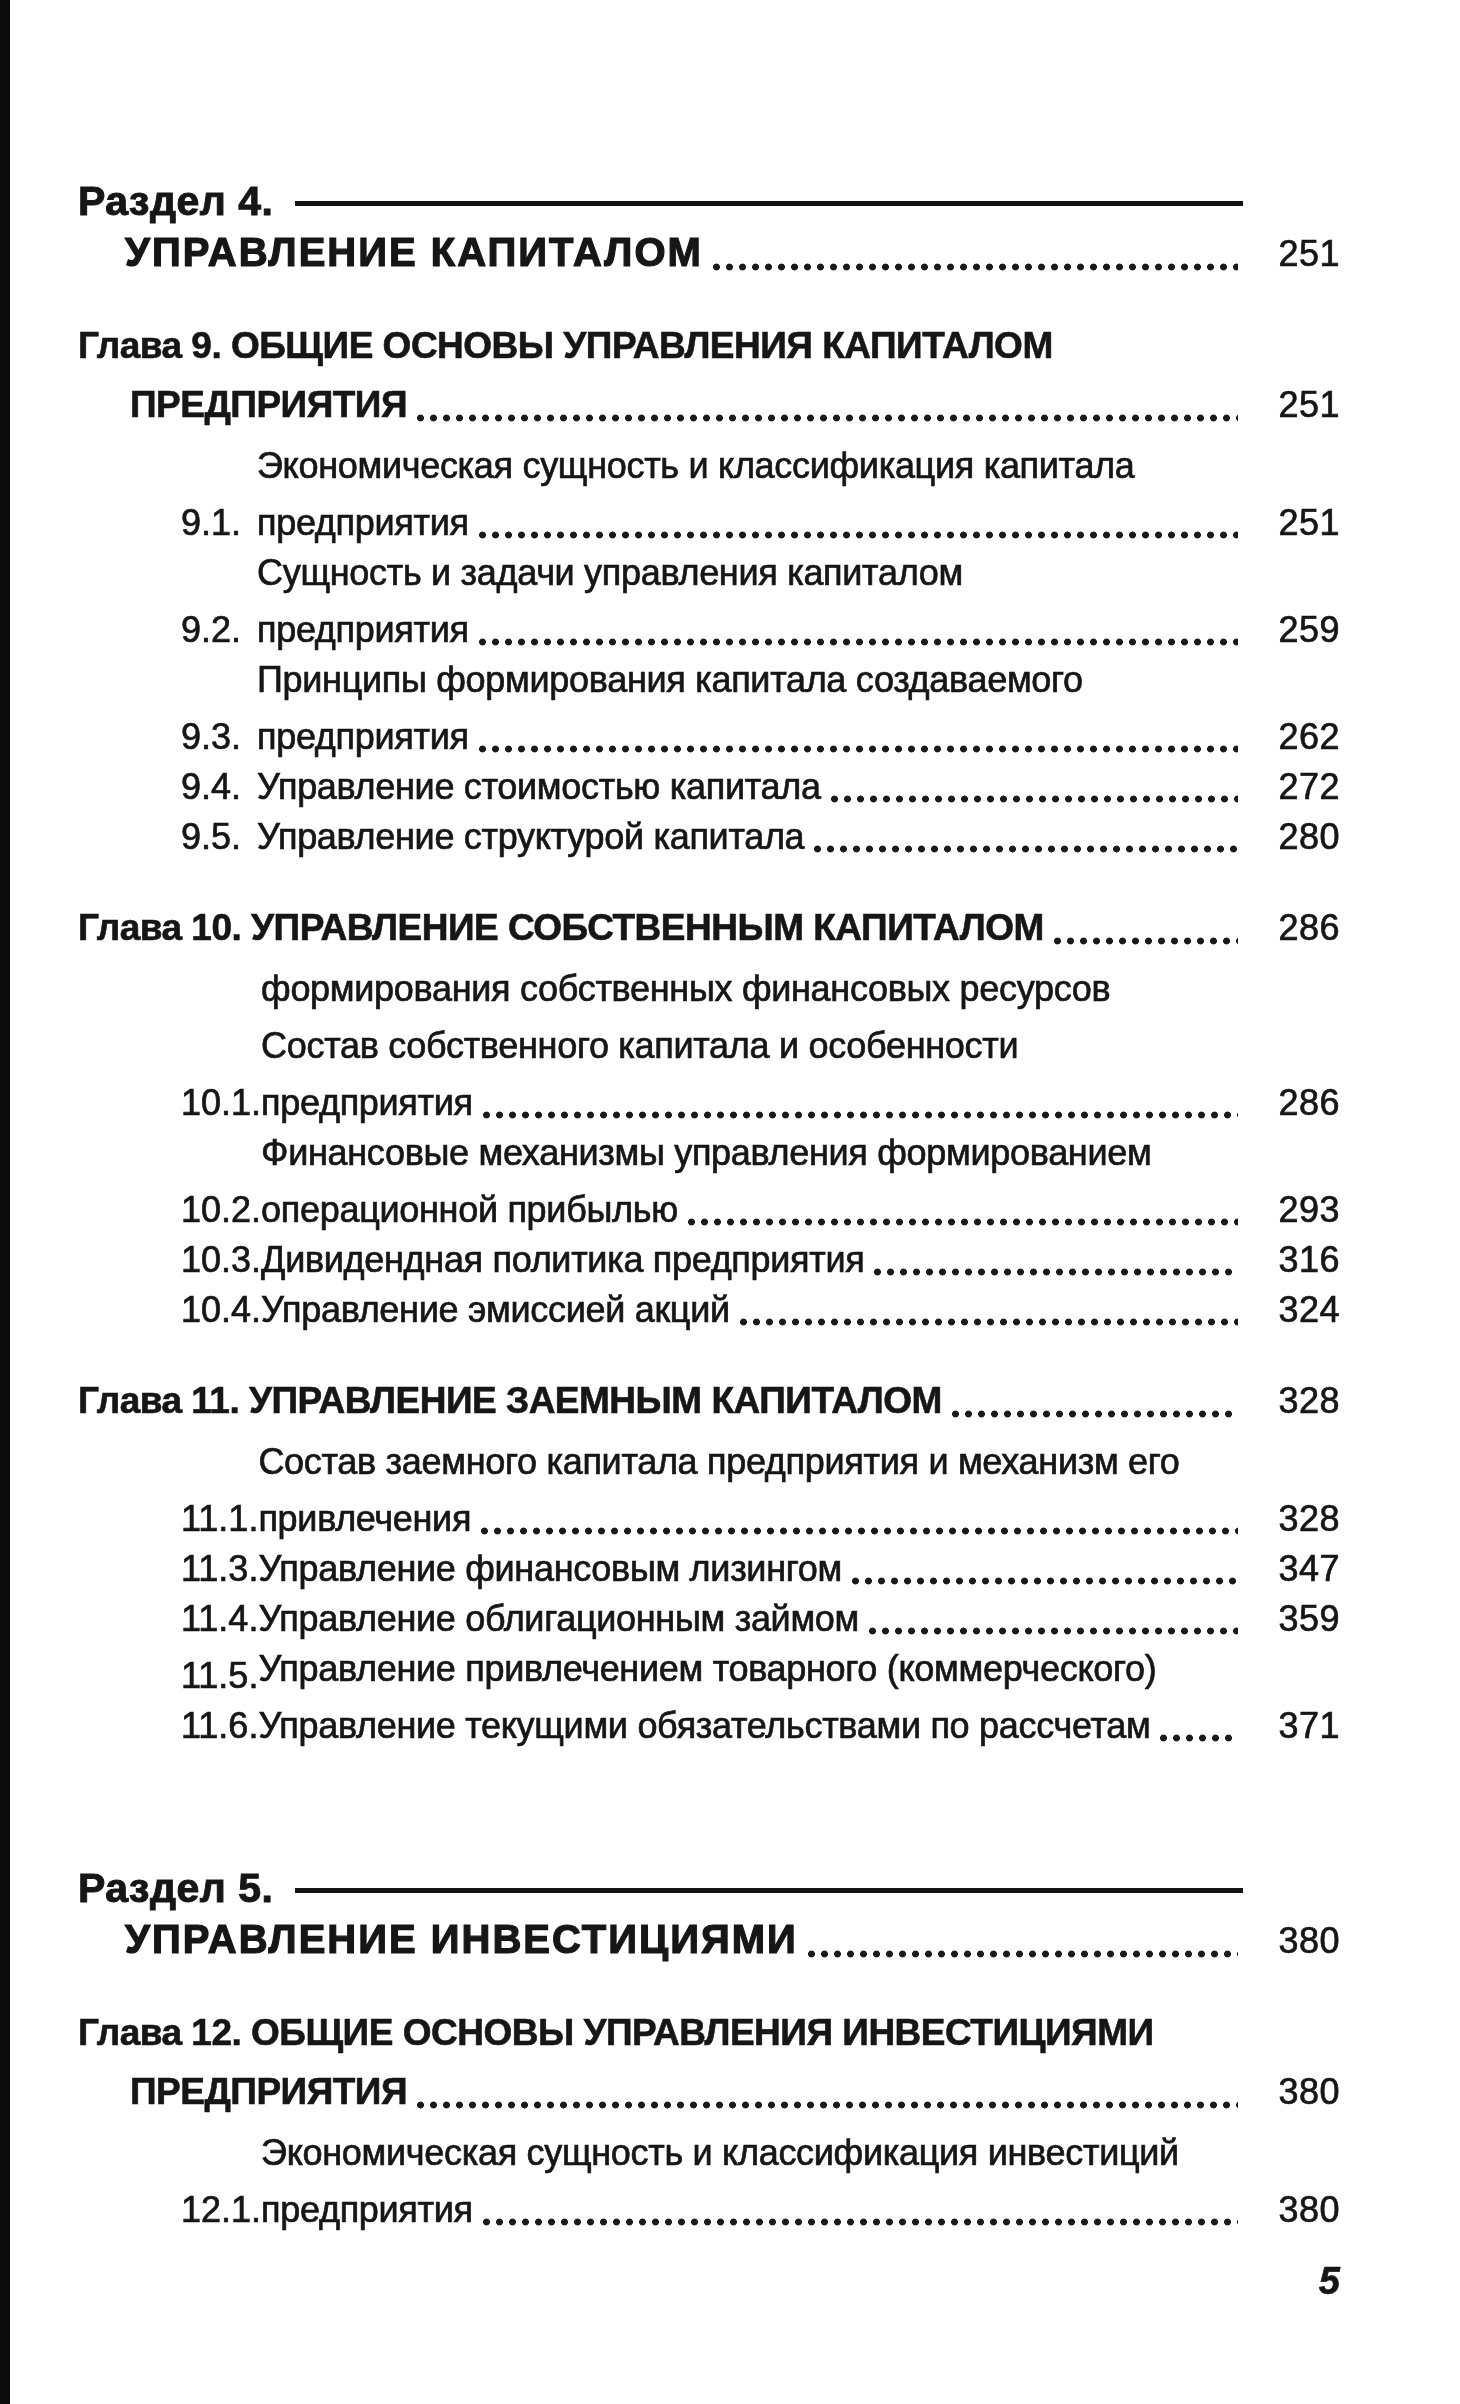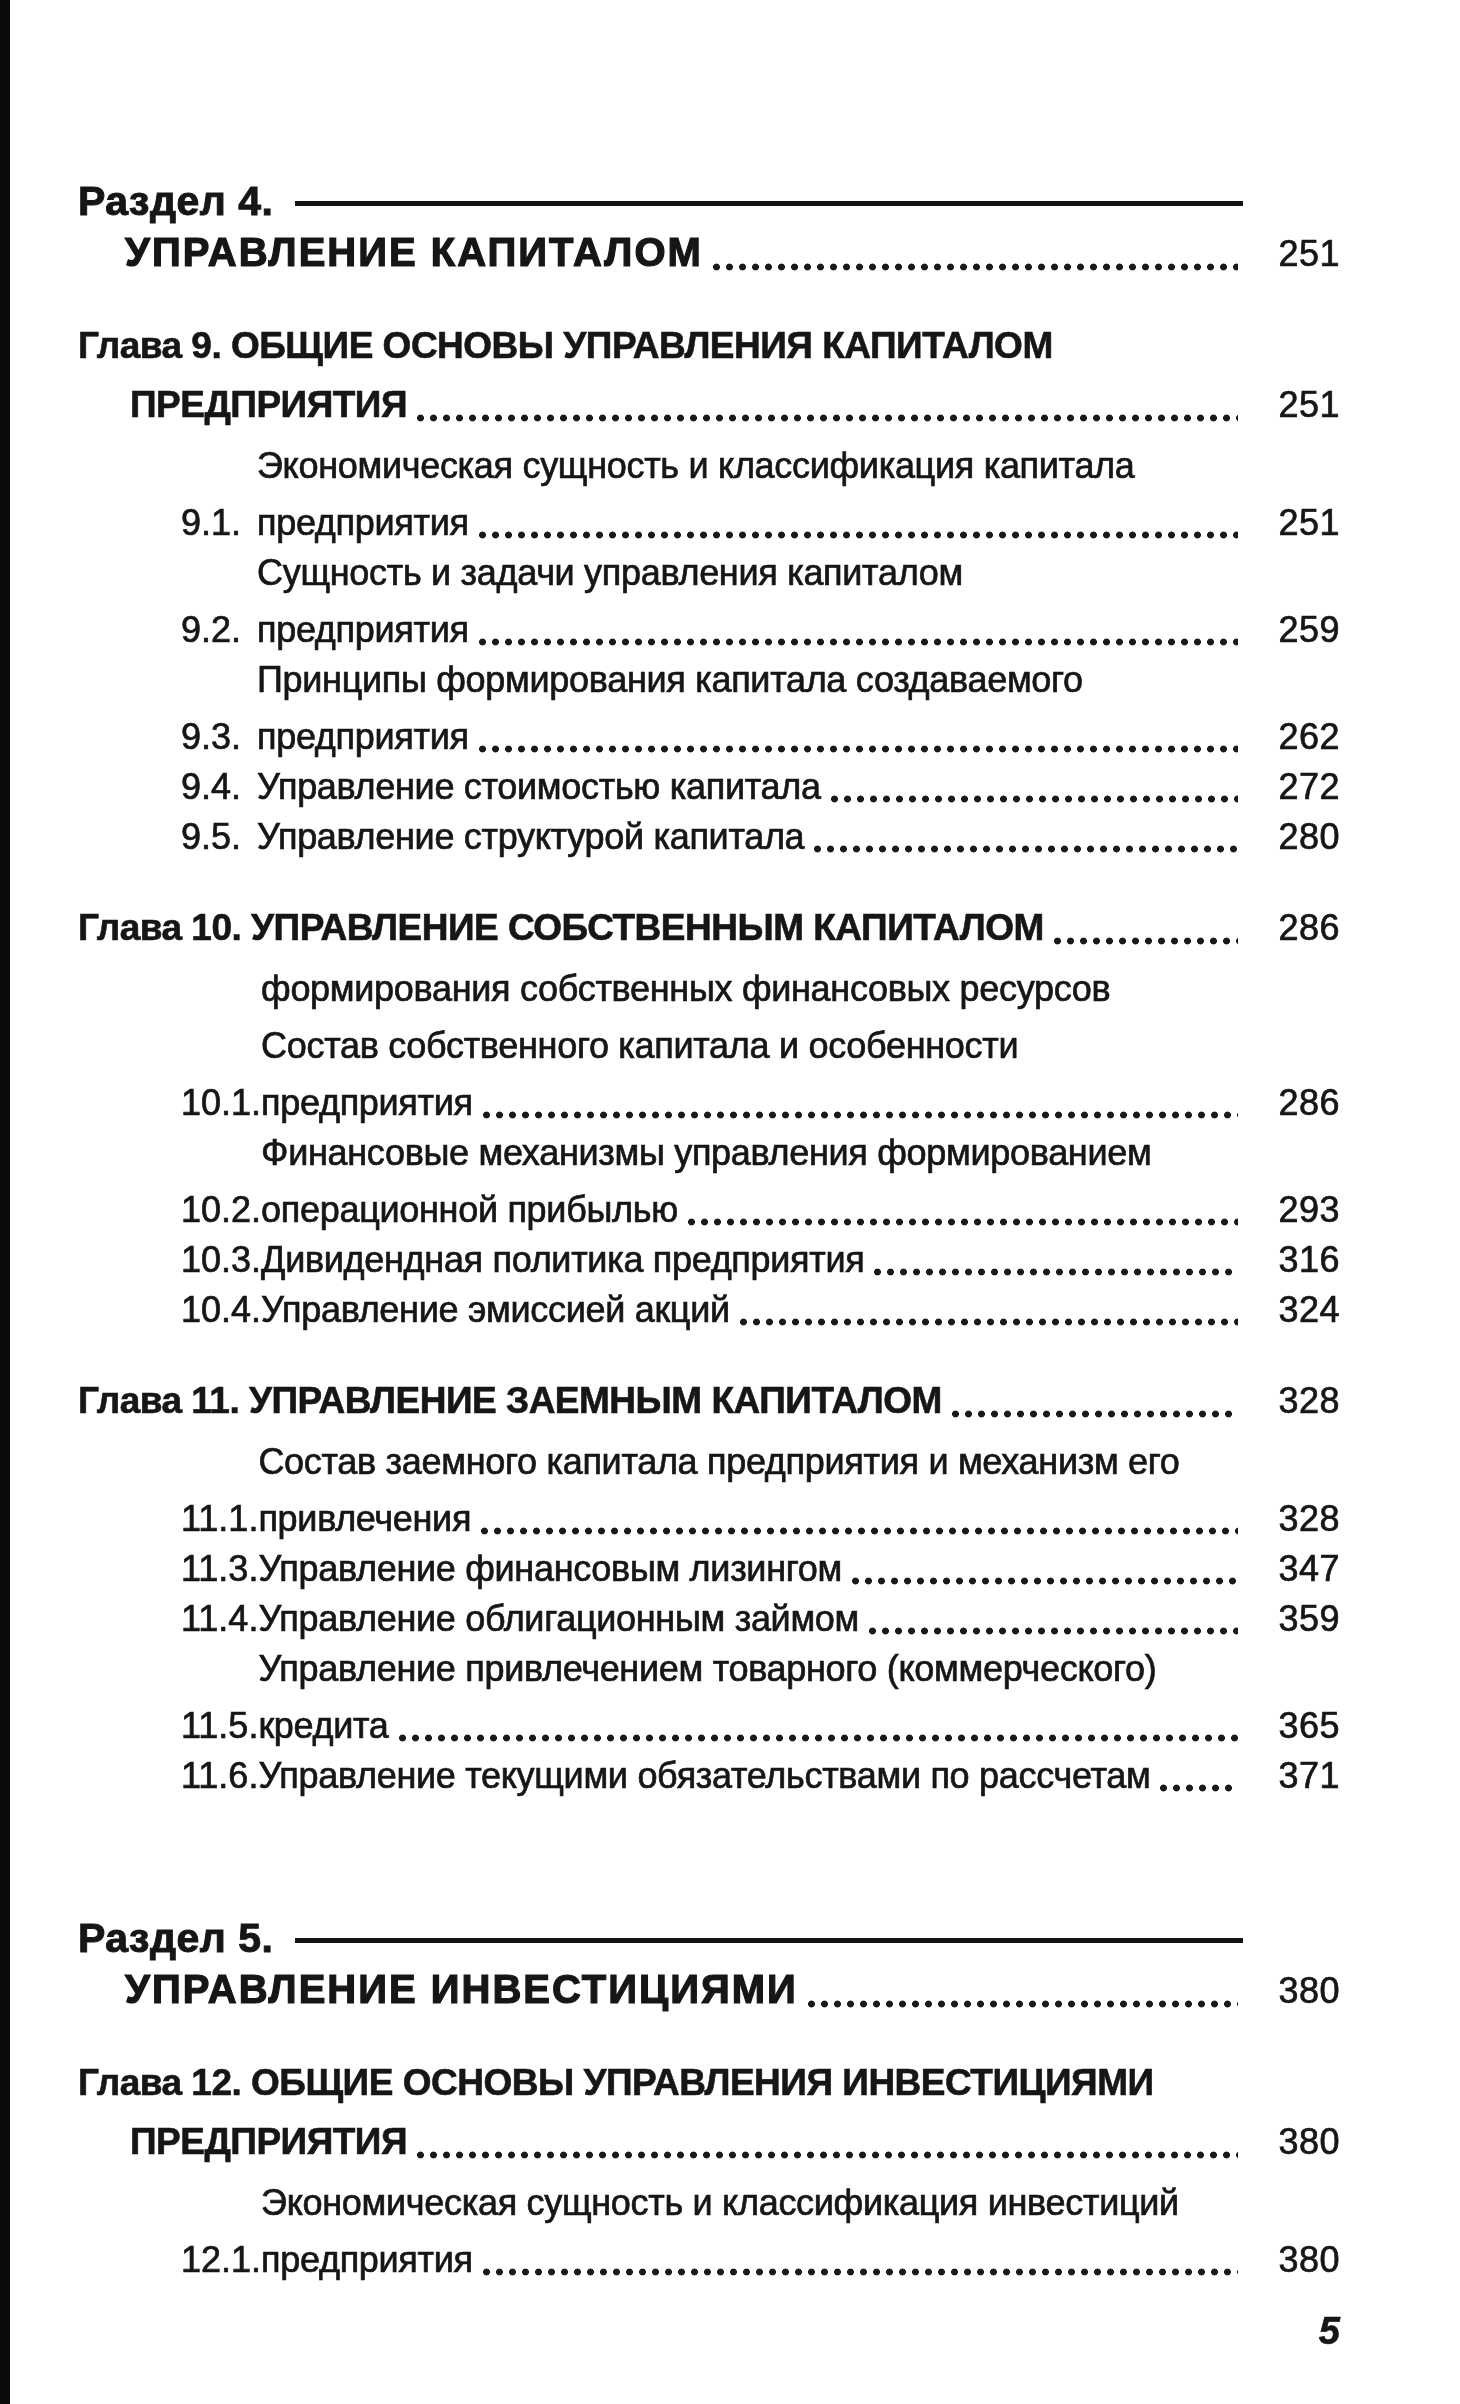--- a/index.html
+++ b/index.html
@@ -318,25 +318,20 @@
                 <span class="entry-text">Управление облигационным займом</span>
                 <span class="leader"></span>
                 <span class="pg">359</span>
               </div>
             </div>
           </li>
           <li class="entry">
             <span class="num">11.5.</span>
             <div class="entry-lines">
               <div class="line"><span class="entry-text">Управление привлечением товарного (коммерческого)</span></div>
-              <div class="row">
-                <span class="entry-text">кредита</span>
-                <span class="leader"></span>
-                <span class="pg">365</span>
-              </div>
             </div>
           </li>
           <li class="entry">
             <span class="num">11.6.</span>
             <div class="entry-lines">
               <div class="row">
                 <span class="entry-text">Управление текущими обязательствами по рассчетам</span>
                 <span class="leader"></span>
                 <span class="pg">371</span>
               </div>

